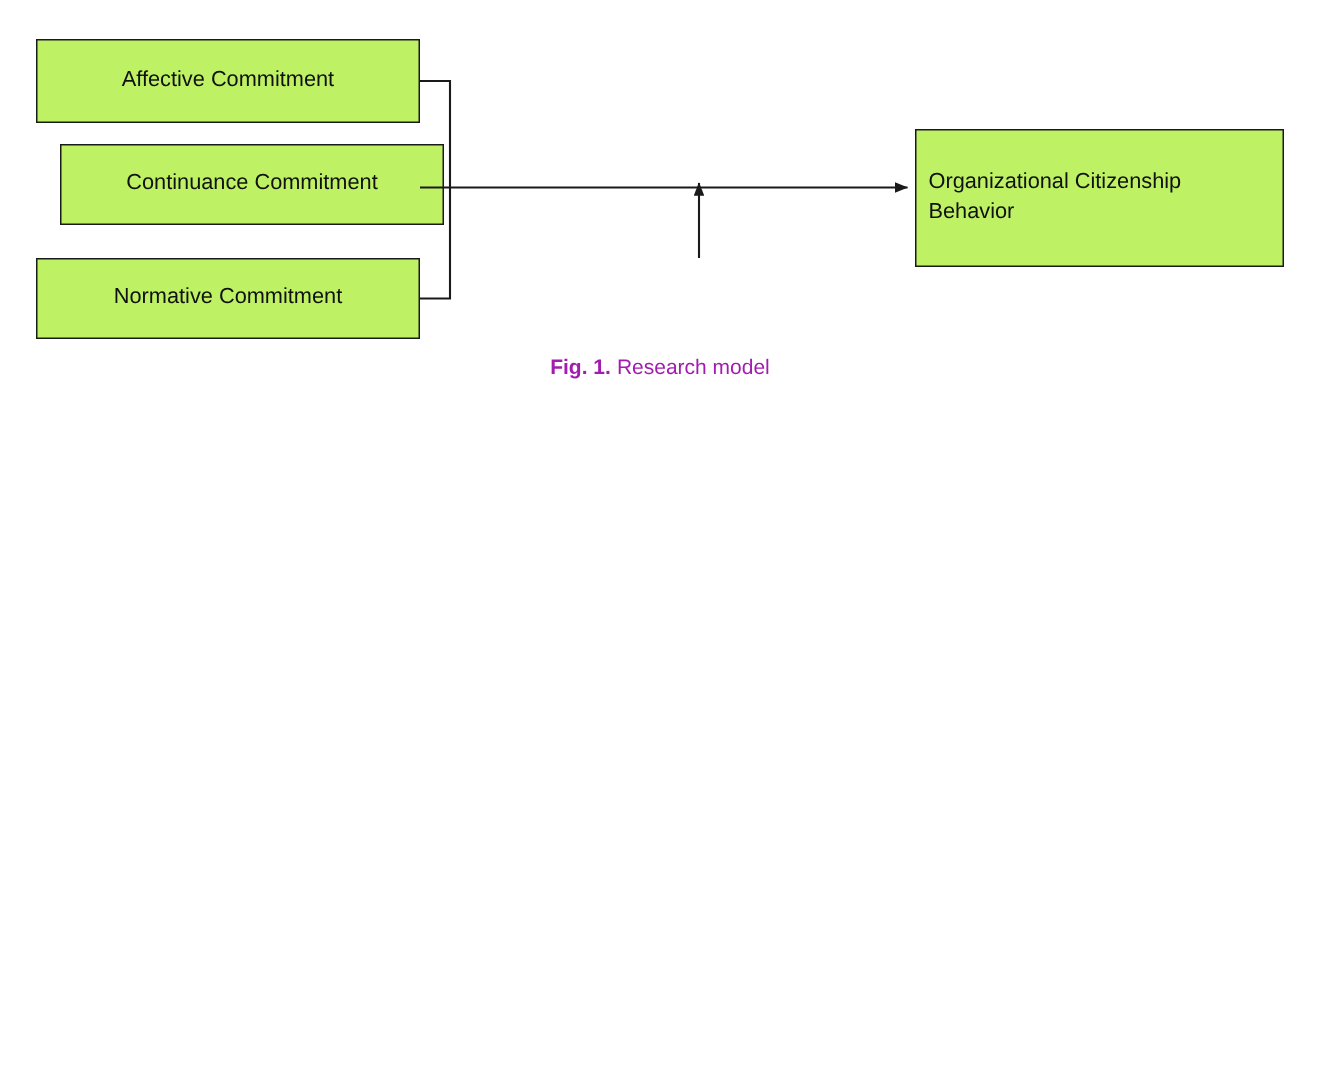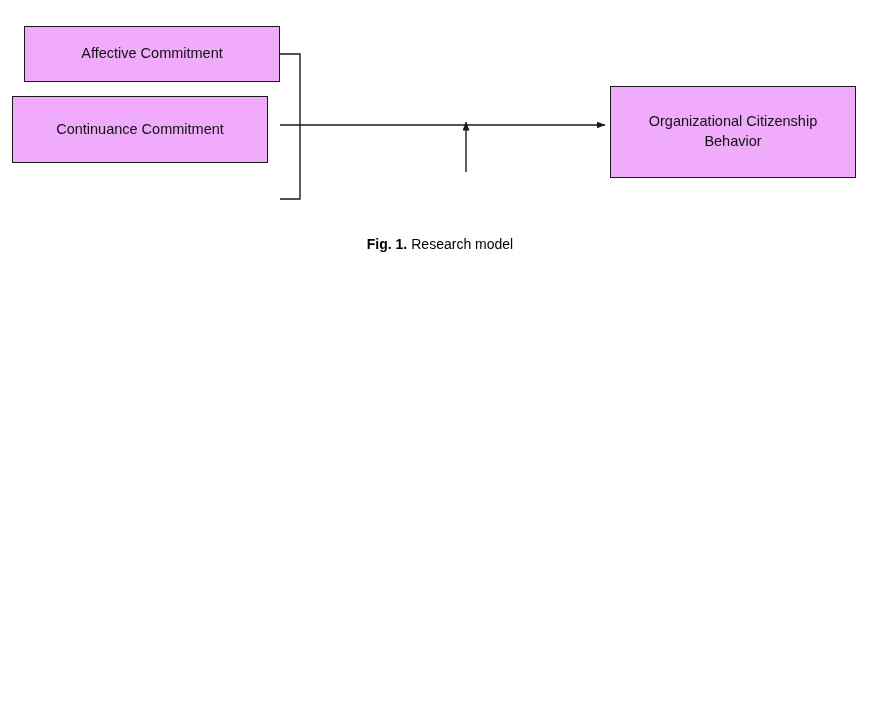--- a/index.html
+++ b/index.html
@@ -20,43 +20,43 @@
     position: absolute;
     left: 0;
     top: 0;
     width: 880px;
     height: 712px;
   }
 
   .node {
     position: absolute;
     border: 1px solid #1a1a1a;
-    background: #f0abfc;
+    background: #bef264;
     box-sizing: border-box;
     display: flex;
     align-items: center;
     justify-content: center;
-    text-align: center;
+    text-align: left;
     font-size: 14.5px;
     line-height: 1.35;
     color: #111111;
     padding: 4px 8px;
   }
 
   #node-affective {
     left: 24px;
     top: 26px;
     width: 256px;
     height: 56px;
   }
   #node-continuance {
-    left: 12px;
+    left: 40px;
     top: 96px;
     width: 256px;
-    height: 67px;
+    height: 54px;
   }
   #node-normative {
     left: 24px;
     top: 172px;
     width: 256px;
     height: 54px;
   }
   #node-trust {
     left: 354px;
     top: 172px;
@@ -79,21 +79,21 @@
     pointer-events: none;
   }
 
   .caption {
     position: absolute;
     left: 24px;
     top: 236px;
     width: 832px;
     text-align: center;
     font-size: 14px;
-    color: #000000;
+    color: #a21caf;
   }
   .caption .fig-label {
     font-weight: bold;
   }
   .caption .fig-text {
     font-weight: normal;
   }
   .caption-inner {
     display: inline-block;
     margin-left: 4px;
@@ -105,20 +105,23 @@
 <div id="diagram">
 
   <div class="node" id="node-affective">
     <span>Affective Commitment</span>
   </div>
 
   <div class="node" id="node-continuance">
     <span>Continuance Commitment</span>
   </div>
 
+  <div class="node" id="node-normative">
+    <span>Normative Commitment</span>
+  </div>
 
 
   <div class="node" id="node-ocb">
     <span>Organizational Citizenship Behavior</span>
   </div>
 
   <svg class="connector-layer" viewBox="0 0 880 712" width="880" height="712">
     <defs>
       <marker id="arrowhead" markerWidth="9" markerHeight="7" refX="8.5" refY="3.5" orient="auto" markerUnits="userSpaceOnUse">
         <polygon points="0 0, 9 3.5, 0 7" fill="#1a1a1a"></polygon>

